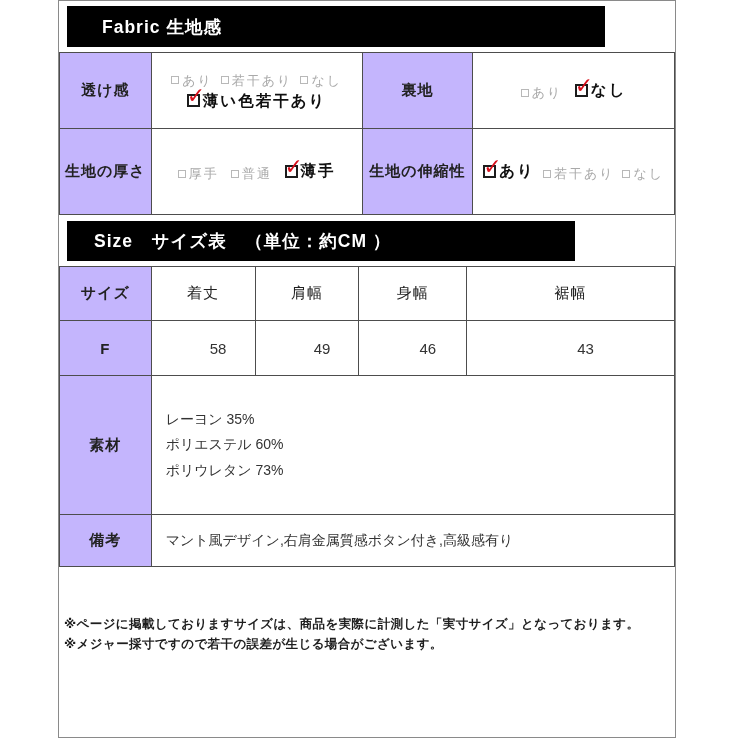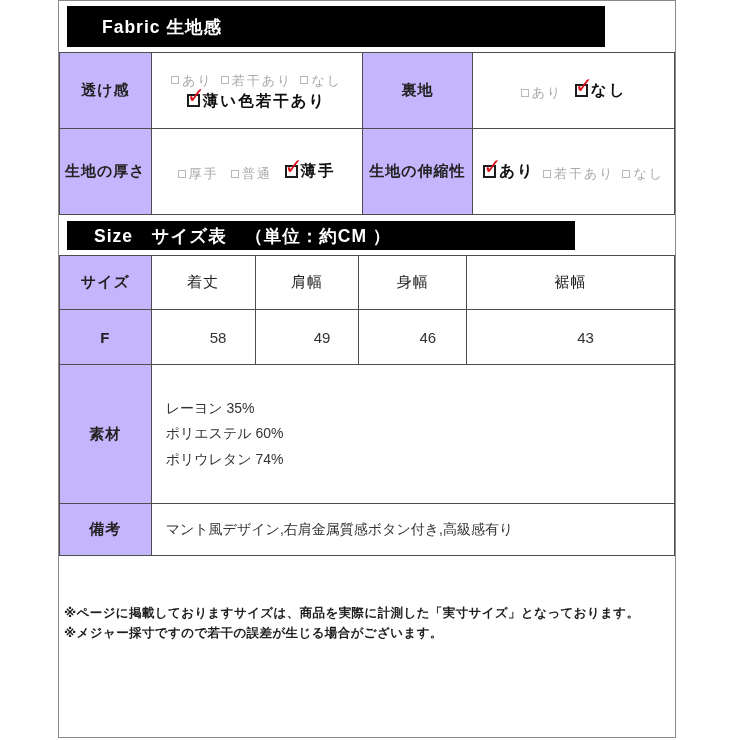--- a/index.html
+++ b/index.html
@@ -22,21 +22,21 @@
     background: #000;
     color: #fff;
     font-weight: 700;
     font-size: 17.5px;
     letter-spacing: 1px;
     display: flex;
     align-items: center;
     padding-left: 27px;
   }
   .bar.fabric { height: 41px; margin: 5px 70px 5px 8px; padding-left: 35px; }
-  .bar.size   { height: 29px; margin: 6px 100px 5px 8px; }
+  .bar.size   { height: 40px; margin: 6px 100px 5px 8px; }
 
   table { border-collapse: collapse; width: 100%; table-layout: fixed; }
   td, th { border: 1px solid #4d4d4d; text-align: center; vertical-align: middle; }
   th.rowlabel, td.sizecell {
     background: #c4b5fd;
     font-weight: 600;
     font-size: 15px;
     color: #222;
     letter-spacing: 1px;
   }
@@ -194,21 +194,21 @@
       <td class="num">58</td>
       <td class="num">49</td>
       <td class="num">46</td>
       <td class="num">43</td>
     </tr>
     <tr class="mat">
       <th class="rowlabel">素材</th>
       <td class="lefttext" colspan="4">
         <div class="mat-line">レーヨン 35%</div>
         <div class="mat-line">ポリエステル 60%</div>
-        <div class="mat-line">ポリウレタン 74%</div>
+        <div class="mat-line">ポリウレタン 73%</div>
       </td>
     </tr>
     <tr class="rem">
       <th class="rowlabel">備考</th>
       <td class="lefttext" colspan="4">マント風デザイン,右肩金属質感ボタン付き,高級感有り</td>
     </tr>
   </tbody>
     </table>
 
   <div class="notes">

